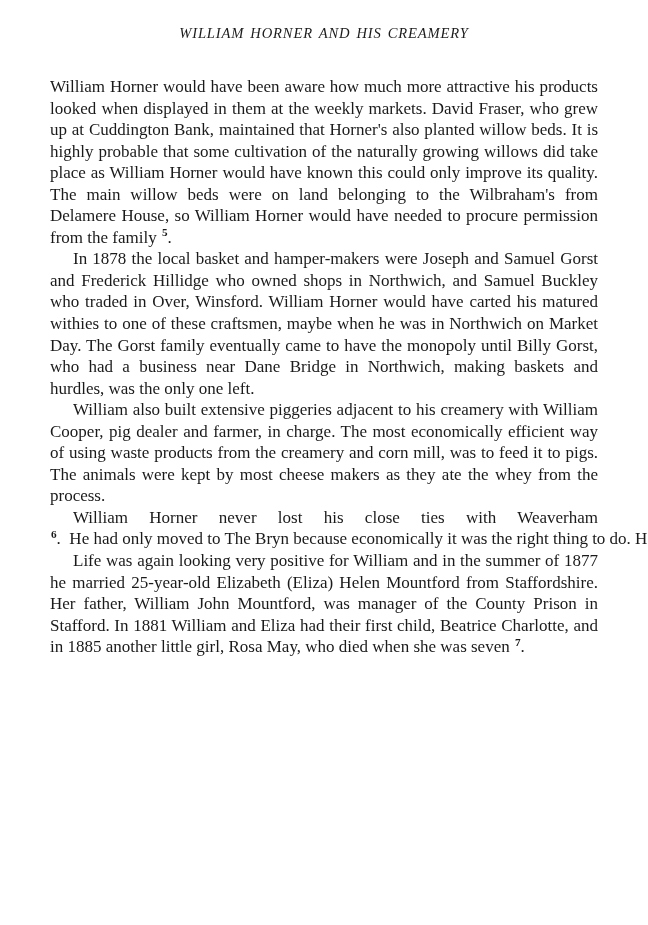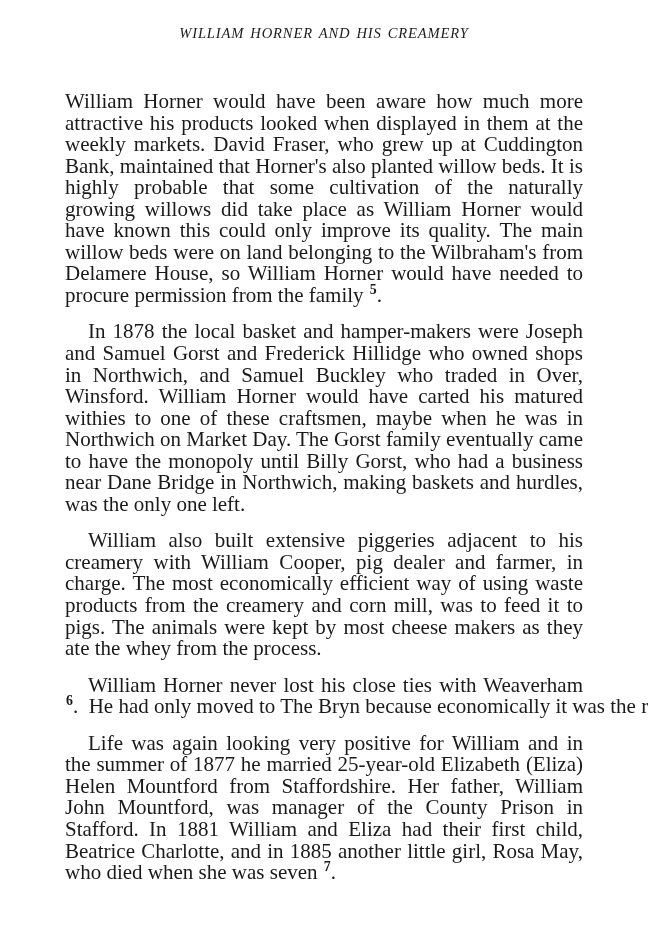--- a/index.html
+++ b/index.html
@@ -42,24 +42,24 @@
 
   
   .textblock {
     position: absolute;
     left: 50px;
     top: 76px;
     width: 548px;
   }
 
   p.para {
-    margin: 15px;
+    margin: 0;
     text-align: justify;
     text-justify: inter-word;
-    font-size: 21px;
+    font-size: 17px;
     line-height: 21.55px;
     text-indent: 23px;
     hyphens: manual;
     -webkit-hyphens: manual;
   }
   p.para.first {
     text-indent: 0;
   }
 
   sup.fn {

